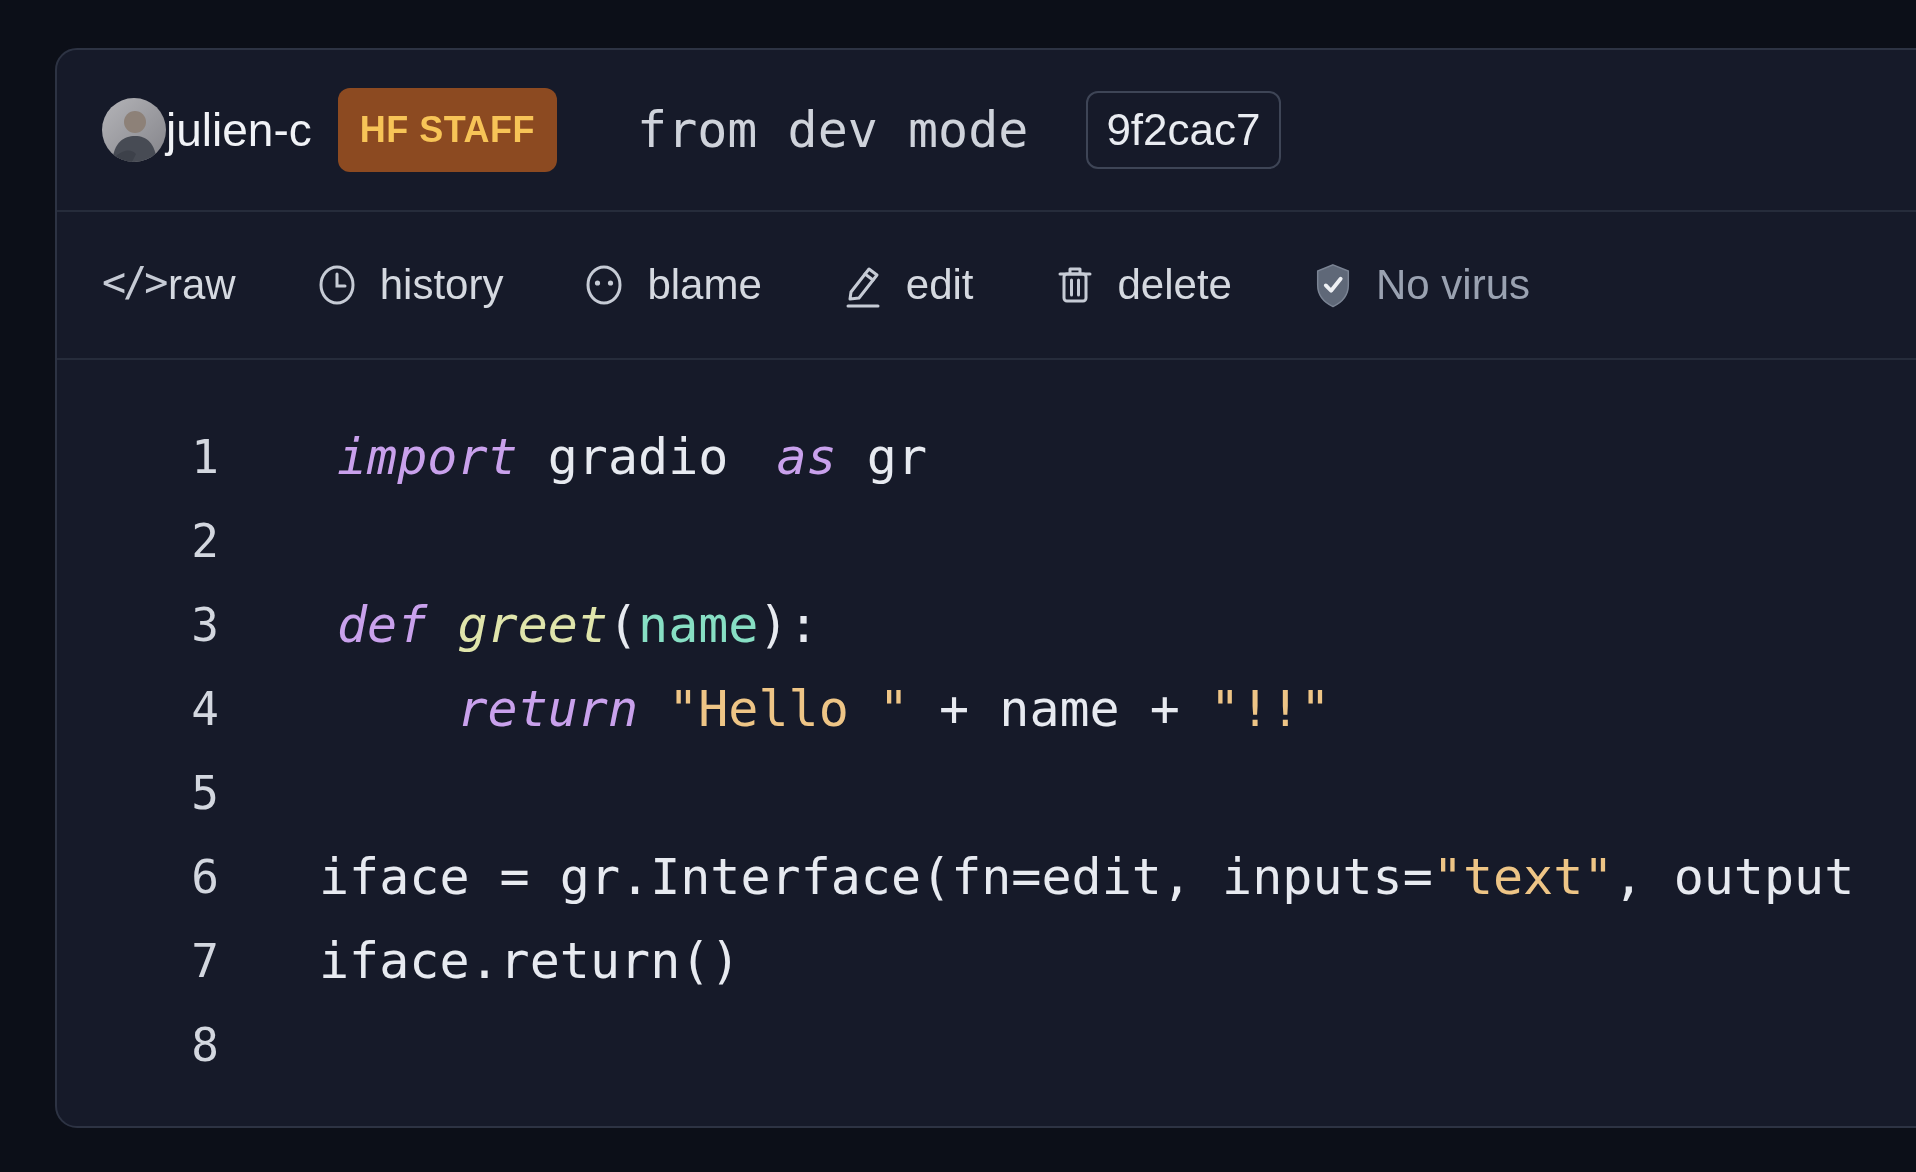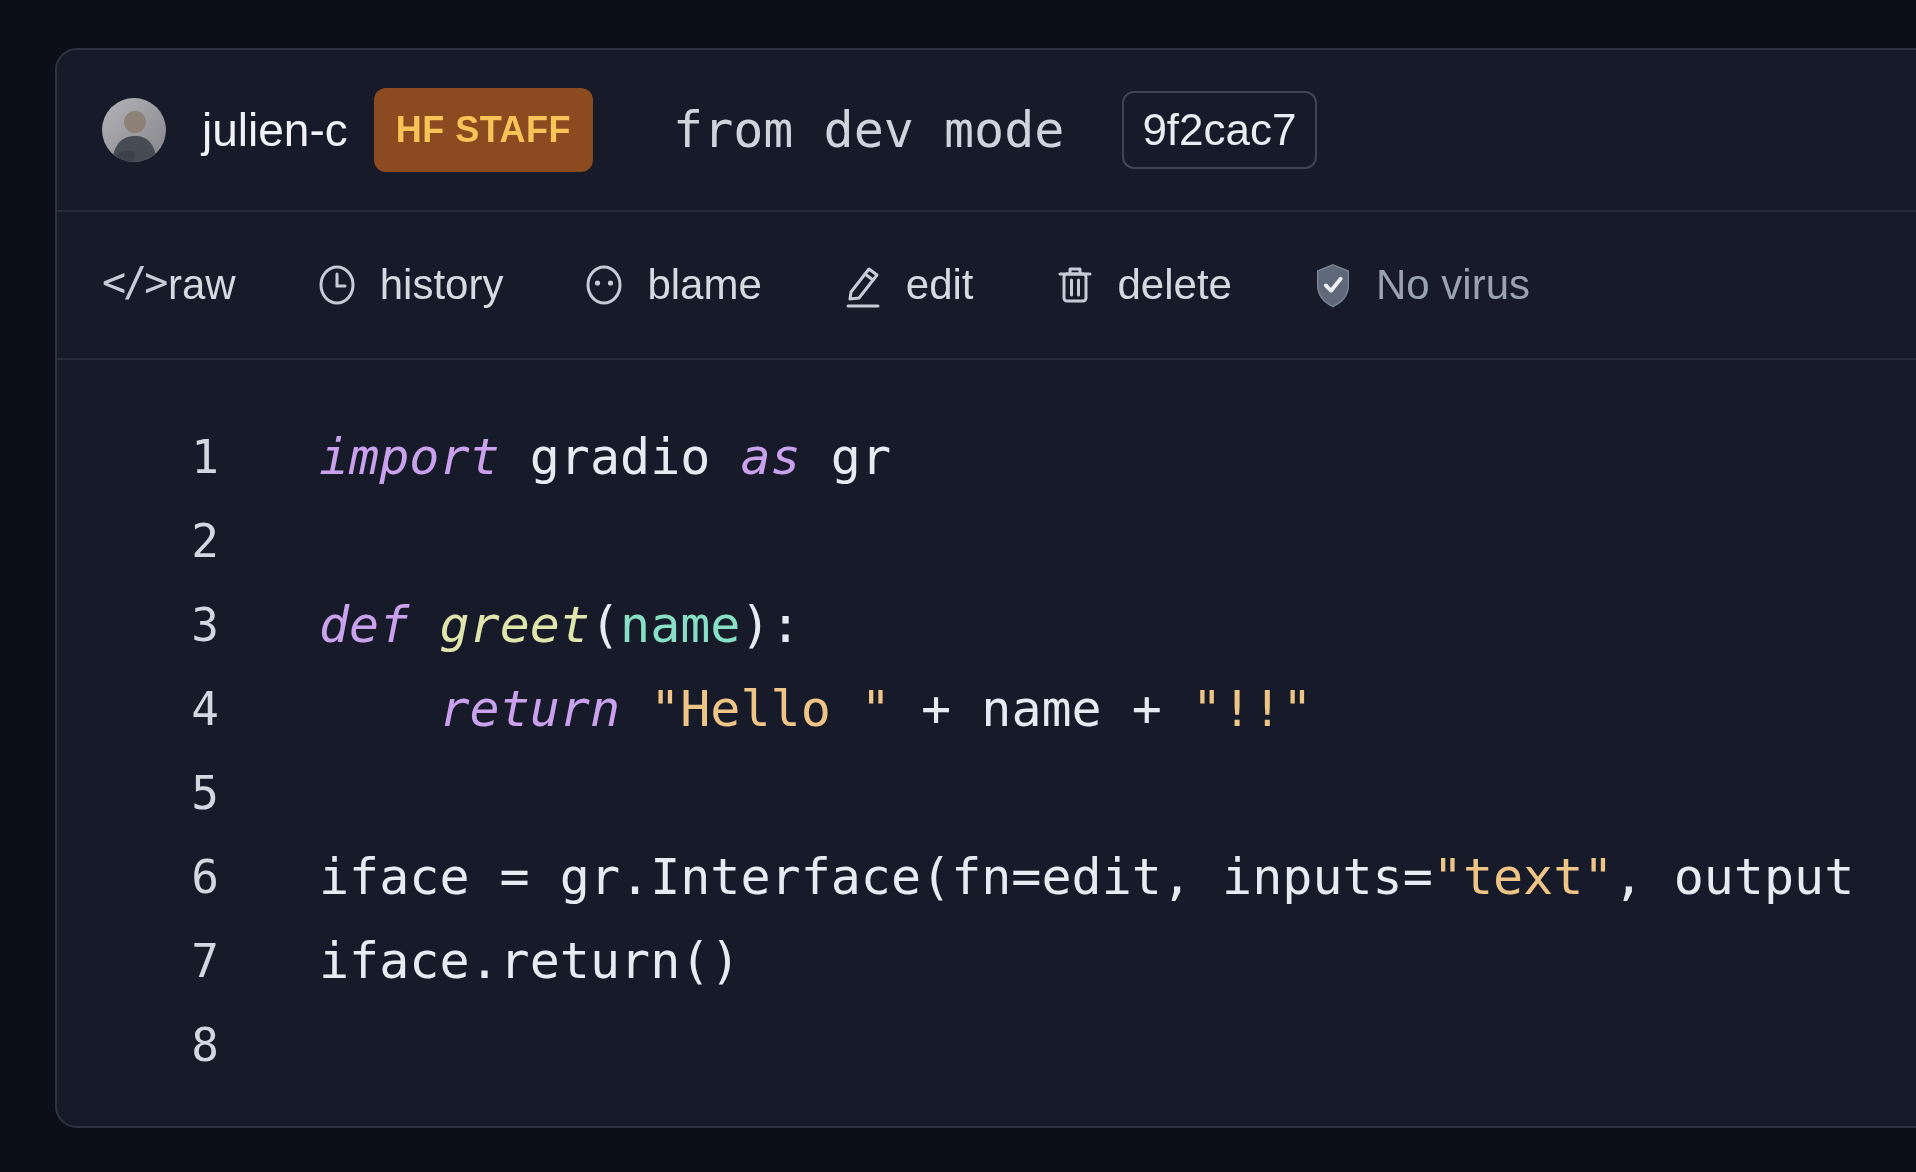--- a/index.html
+++ b/index.html
@@ -27,21 +27,21 @@
   
   .card-header{
     height:162px;display:flex;align-items:center;
     padding:0 45px;border-bottom:2px solid var(--divider);
   }
   .avatar{
     width:64px;height:64px;border-radius:50%;overflow:hidden;flex:none;cursor:pointer;
   }
   .avatar svg{display:block;width:100%;height:100%;}
   .username{
-    margin-left:36px;font-size:46px;color:var(--username);text-decoration:none;cursor:pointer;
+    font-size:46px;color:var(--username);text-decoration:none;cursor:pointer;
   }
   .badge{
     margin-left:26px;background:var(--badge-bg);color:var(--badge-text);
     font-size:36px;font-weight:700;letter-spacing:.5px;
     padding:20px 22px;border-radius:12px;line-height:1.2;
   }
   .commit-msg{
     margin-left:80px;font-family:"DejaVu Sans Mono",monospace;
     font-size:50px;color:var(--commit-msg);text-decoration:none;cursor:pointer;white-space:pre;
   }
@@ -69,21 +69,21 @@
   .code-area{padding-top:55px;}
   .code-line{
     display:flex;height:84px;align-items:center;
     font-family:"DejaVu Sans Mono",monospace;font-size:50px;
   }
   .line-no{
     width:162px;flex:none;text-align:right;
     font-size:46px;color:var(--line-no);cursor:pointer;
   }
   .line-code{margin-left:100px;white-space:pre;color:var(--plain);}
-  .tok-kw{color:var(--kw);font-style:italic;}
+  .tok-kw{color:var(--kw);font-style:italic;margin-left:18px;}
   .tok-fn{color:var(--fn);font-style:italic;}
   .tok-param{color:var(--param);}
   .tok-str{color:var(--str);}
   .tok-plain{color:var(--plain);text-align:center;}
 </style>
 </head>
 <body>
 
 <div class="card">
 

